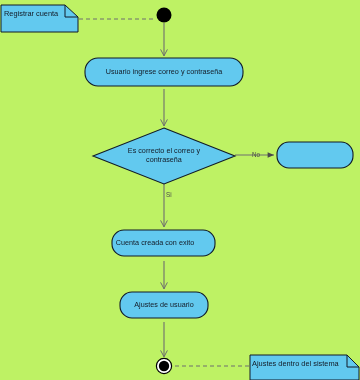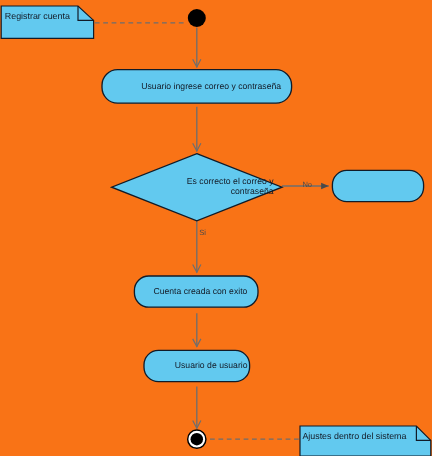--- a/index.html
+++ b/index.html
@@ -10,21 +10,21 @@
   body {
     width: 360px;
     height: 380px;
     overflow: hidden;
     font-family: "Liberation Sans", sans-serif;
   }
   #canvas {
     position: relative;
     width: 360px;
     height: 380px;
-    background: #f97316;
+    background: #bef264;
   }
   #canvas svg.layer {
     position: absolute;
     left: 0;
     top: 0;
     width: 360px;
     height: 380px;
     overflow: visible;
   }
   .node-label {
@@ -33,21 +33,20 @@
     align-items: center;
     justify-content: center;
     text-align: center;
     color: #131a26;
     font-family: "Liberation Sans", sans-serif;
     font-size: 7.2px;
     line-height: 1.22;
     letter-spacing: 0.02px;
     white-space: nowrap;
     pointer-events: none;
-    padding-left: 12px;
   }
   .node-label.wrap {
     white-space: normal;
   }
   .note-label {
     position: absolute;
     color: #131a26;
     font-family: "Liberation Sans", sans-serif;
     font-size: 7.4px;
     line-height: 1.2;
@@ -117,26 +116,26 @@
 
     <rect x="120" y="292" width="88" height="26" rx="12" ry="12" fill="#62c9ef" stroke="#111b28" stroke-width="1.1"></rect>
   </svg>
 
   <div class="note-label" style="left:4px; top:10px;">Registrar cuenta</div>
 
   <div class="note-label" style="left:252px; top:360px;">Ajustes dentro del sistema</div>
 
   <div class="node-label" style="left:85px; top:58px; width:158px; height:28px;">Usuario ingrese correo y contraseña</div>
 
-  <div class="node-label wrap" style="left:112px; top:140px; width:104px; height:32px;text-align:right;">Es correcto el correo y contraseña</div>
+  <div class="node-label wrap" style="left:112px; top:140px; width:104px; height:32px;">Es correcto el correo y contraseña</div>
 
 
   <div class="node-label" style="left:112px; top:230px; width:86px; height:26px;">Cuenta creada con exito</div>
 
-  <div class="node-label" style="left:120px; top:292px; width:88px; height:26px;">Usuario de usuario</div>
+  <div class="node-label" style="left:120px; top:292px; width:88px; height:26px;">Ajustes de usuario</div>
 
   <div class="edge-label" style="left:252px; top:152px;">No</div>
 
   <div class="edge-label" style="left:166px; top:192px;">Si</div>
 
   <div class="hit" style="left:1px; top:5px; width:78px; height:28px;"></div>
   <div class="hit" style="left:250px; top:355px; width:110px; height:25px;"></div>
   <div class="hit" style="left:156px; top:7px; width:16px; height:16px;"></div>
   <div class="hit" style="left:85px; top:58px; width:158px; height:28px;"></div>
   <div class="hit" style="left:93px; top:128px; width:142px; height:56px;"></div>

